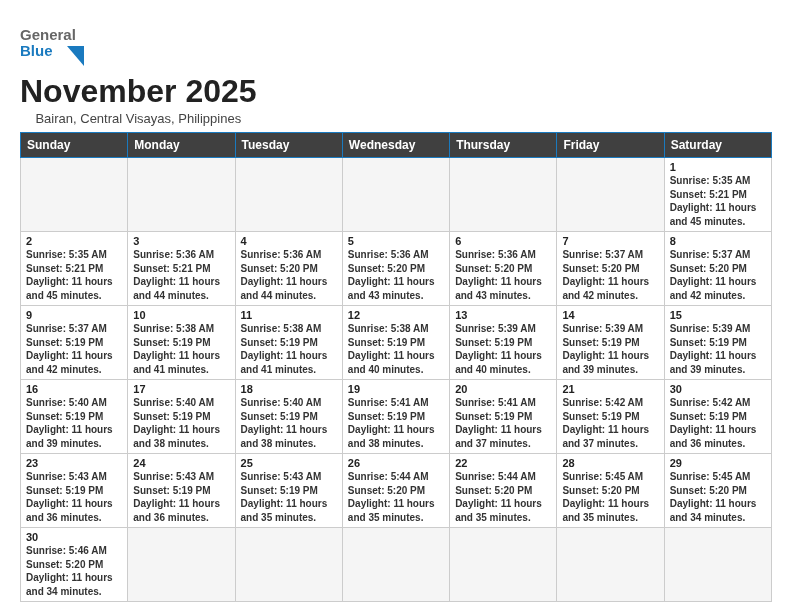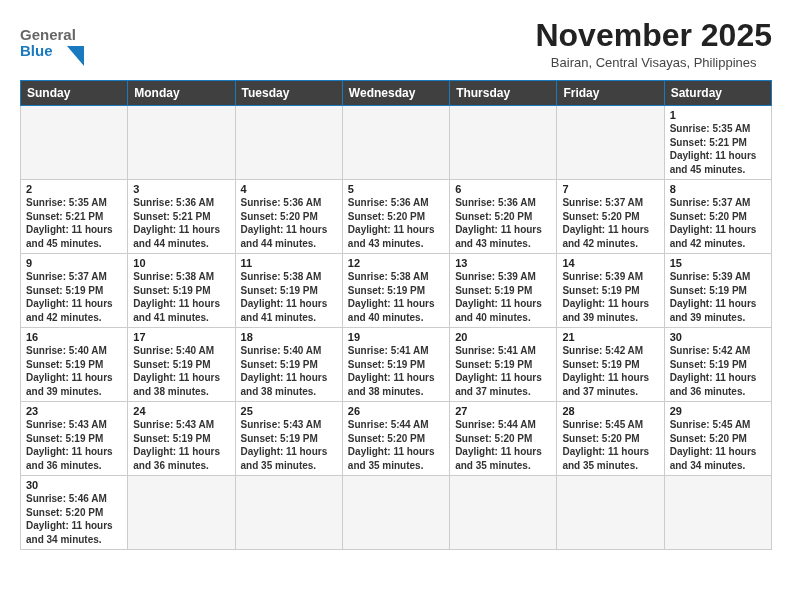--- a/index.html
+++ b/index.html
@@ -12,20 +12,21 @@
     }
     .page {
       width: 792px;
       padding: 18px 20px 10px 20px;
     }
     .header-area {
       display: flex;
       justify-content: space-between;
       align-items: flex-start;
       margin-bottom: 6px;
+      flex-direction: column;
     }
     .title-area {
       text-align: center;
     }
     .month-title {
       font-size: 32px;
       font-weight: bold;
       color: #222;
       line-height: 1.1;
     }
@@ -282,21 +283,21 @@
 Sunset: 5:19 PM
 Daylight: 11 hours and 35 minutes.</div>
           </td>
           <td>
             <span class="day-number">26</span>
             <div class="day-info" style="white-space: pre-line;">Sunrise: 5:44 AM
 Sunset: 5:20 PM
 Daylight: 11 hours and 35 minutes.</div>
           </td>
           <td>
-            <span class="day-number">27</span>
+            <span class="day-number">22</span>
             <div class="day-info" style="white-space: pre-line;">Sunrise: 5:44 AM
 Sunset: 5:20 PM
 Daylight: 11 hours and 35 minutes.</div>
           </td>
           <td>
             <span class="day-number">28</span>
             <div class="day-info" style="white-space: pre-line;">Sunrise: 5:45 AM
 Sunset: 5:20 PM
 Daylight: 11 hours and 35 minutes.</div>
           </td>

